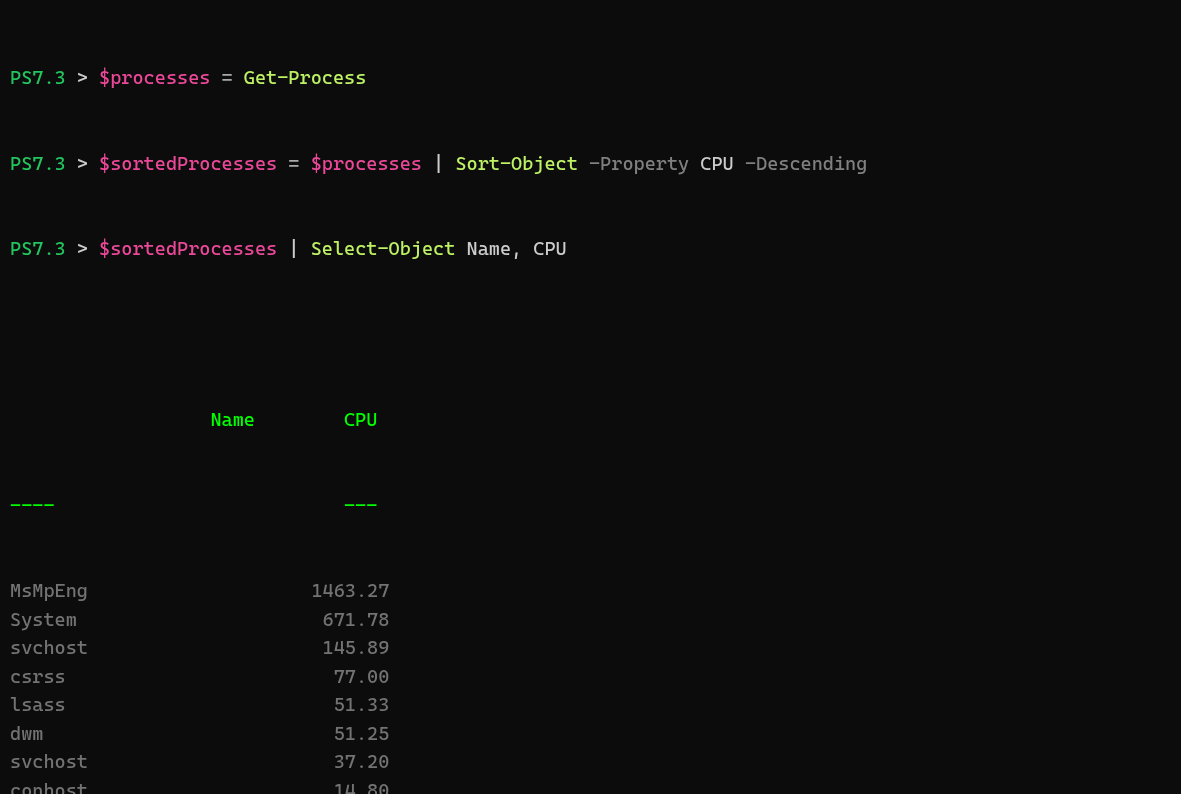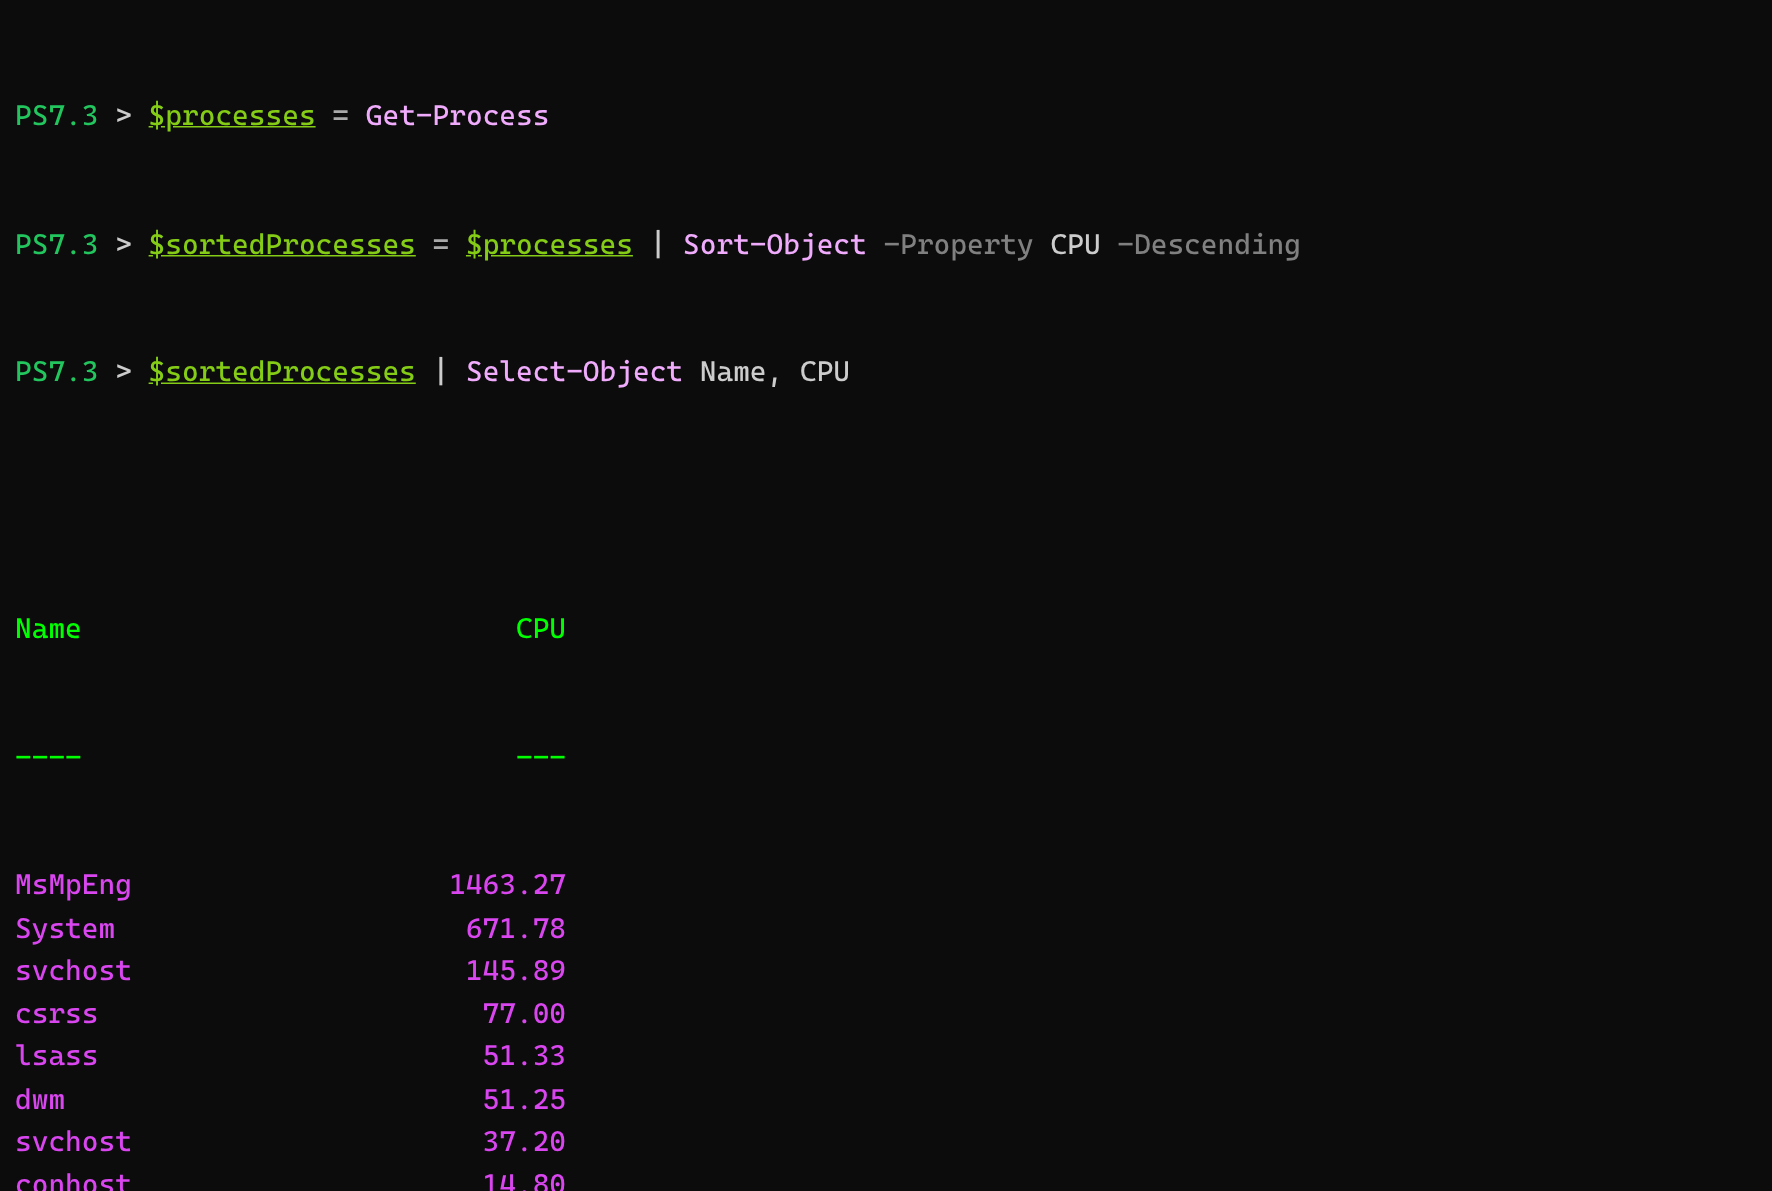--- a/index.html
+++ b/index.html
@@ -14,29 +14,29 @@
     height: 794px;
     overflow: hidden;
   }
   .terminal {
     padding: 6px 10px;
     white-space: pre;
   }
   .prompt { color: #cccccc; }
   .ps-label { color: #22c55e; }
   .angle { color: #cccccc; }
-  .variable { color: #84cc16; text-decoration: underline; }
+  .variable { color: #ec4899; }
   .operator { color: #a9a9a9; }
-  .cmdlet { color: #f0abfc; }
+  .cmdlet { color: #bef264; }
   .pipe { color: #cccccc; }
   .param { color: #808080; margin-top: 20px; }
   .argname { color: #cccccc; }
-  .header { color: #00ff00; }
+  .header { color: #00ff00; text-align: right; }
   .sep { color: #00ff00; }
-  .row { color: #d946ef; }
+  .row { color: #737373; gap: 12px; }
   .blank-line { height: 1.5em; }
   
   .tabline { display: flex; }
   .col-name { width: 22ch; display: inline-block; }
   .col-cpu  { width: 11ch; display: inline-block; text-align: right; }
 </style>
 </head>
 <body>
 
 <div class="terminal">

